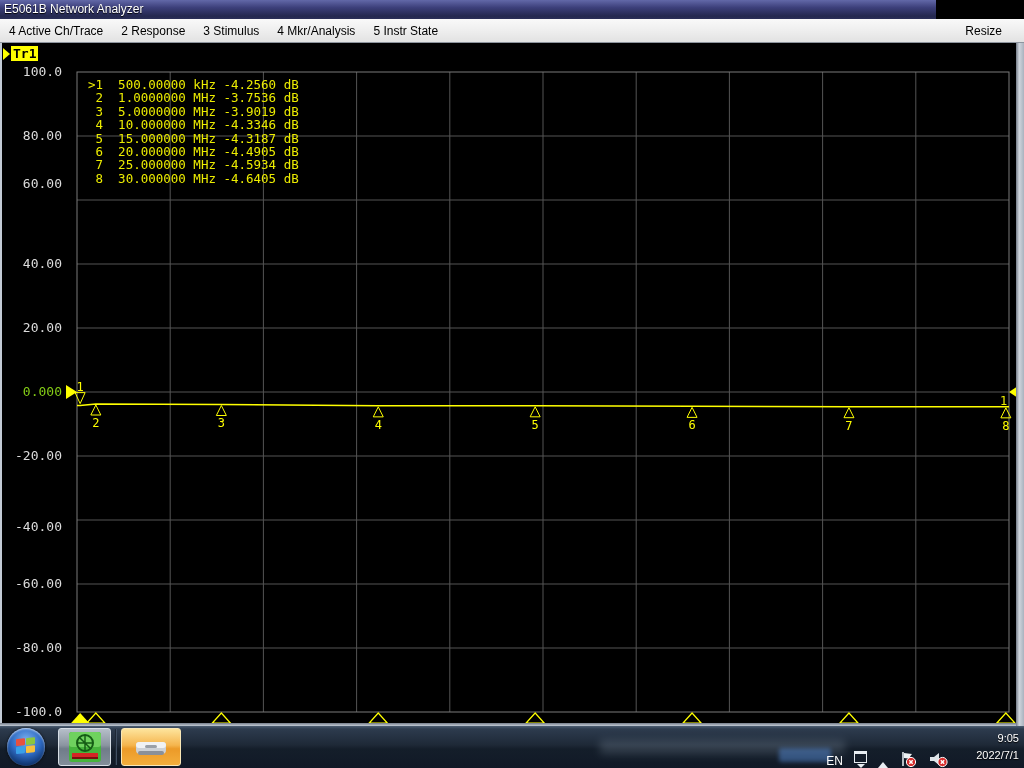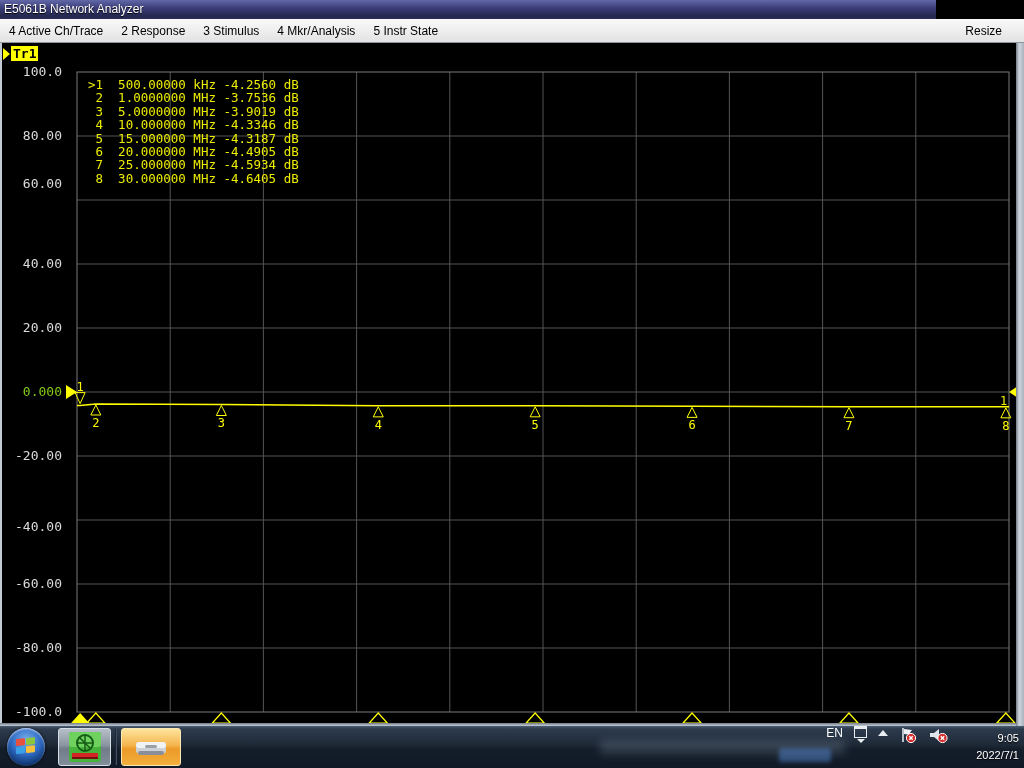--- a/index.html
+++ b/index.html
@@ -46,21 +46,21 @@
   .f1{left:0;top:0;background:#e8503e;}  .f2{left:10px;top:0;background:#8cc63f;}
   .f3{left:0;top:8px;background:#3aa0e8;} .f4{left:10px;top:8px;background:#f7c03d;}
   .taskbtn{position:absolute;top:2px;height:38px;border-radius:3px;box-sizing:border-box;
     display:flex;align-items:center;justify-content:center;}
   .btn-na{left:58px;width:53px;background:linear-gradient(#b6bfc9 0%,#8b95a1 45%,#707c89 55%,#828e9a 100%);
     border:1px solid #d6dde5;}
   .btn-dev{left:121px;width:60px;background:linear-gradient(#fde49c 0%,#f5b54e 45%,#ec9a28 55%,#f3ae3c 100%);
     border:1px solid #f9e7b6;}
   .sep{position:absolute;left:115px;top:3px;width:2px;height:36px;
     background:linear-gradient(90deg,#0c141d,#51627a);}
-  .tray{position:absolute;right:76px;top:0;height:42px;display:flex;align-items:flex-start;gap:11px;
+  .tray{position:absolute;right:76px;top:0;height:42px;display:flex;align-items:flex-end;gap:11px;
     color:#fff;font-size:12px;}
   .clock{position:absolute;right:5px;top:4px;color:#fff;font-size:11px;text-align:right;
     line-height:17px;text-shadow:0 1px 1px #000;}
   .tray-up{width:0;height:0;border-bottom:6px solid #e8edf2;border-left:5px solid transparent;
     border-right:5px solid transparent;margin-top:4px;}
   .langbox{display:flex;flex-direction:column;align-items:center;gap:1px;}
   .langwin{width:11px;height:8px;border:1px solid #e8edf2;border-top:3px solid #e8edf2;}
   .caret-dn{width:0;height:0;border-top:4px solid #e8edf2;border-left:4px solid transparent;
     border-right:4px solid transparent;}
   .ghost1{position:absolute;left:600px;top:14px;width:245px;height:14px;background:#9fb0c2;

